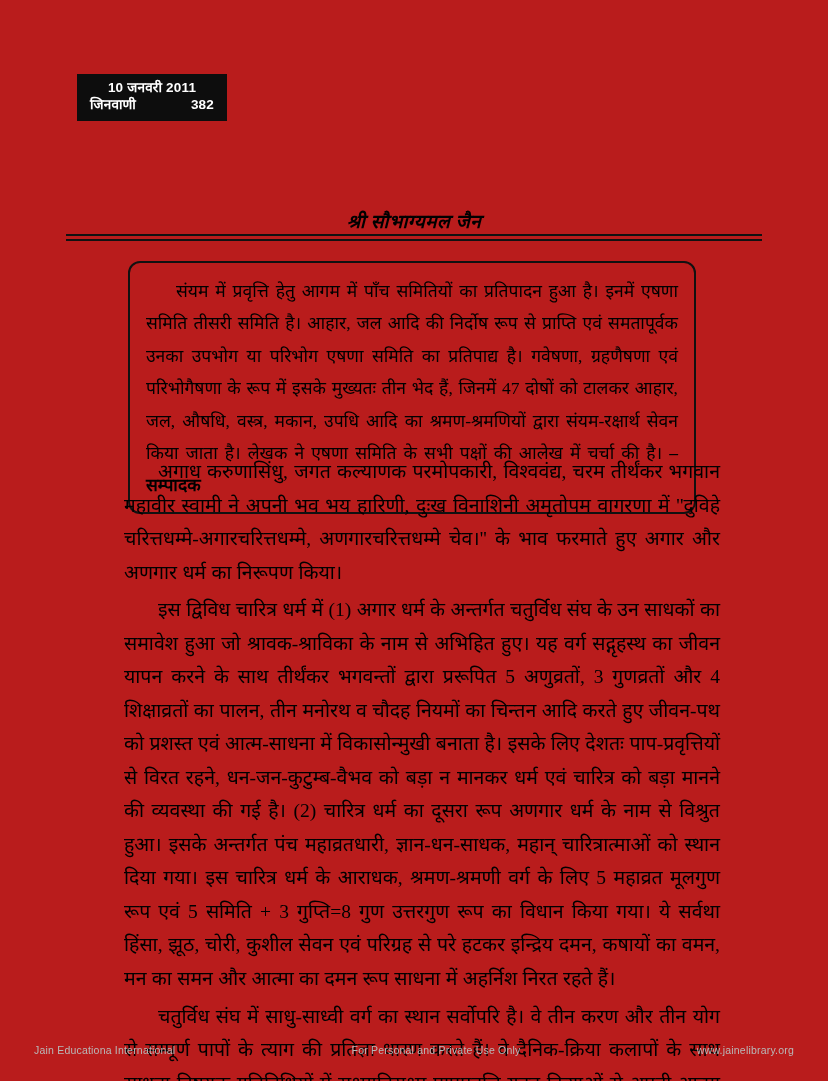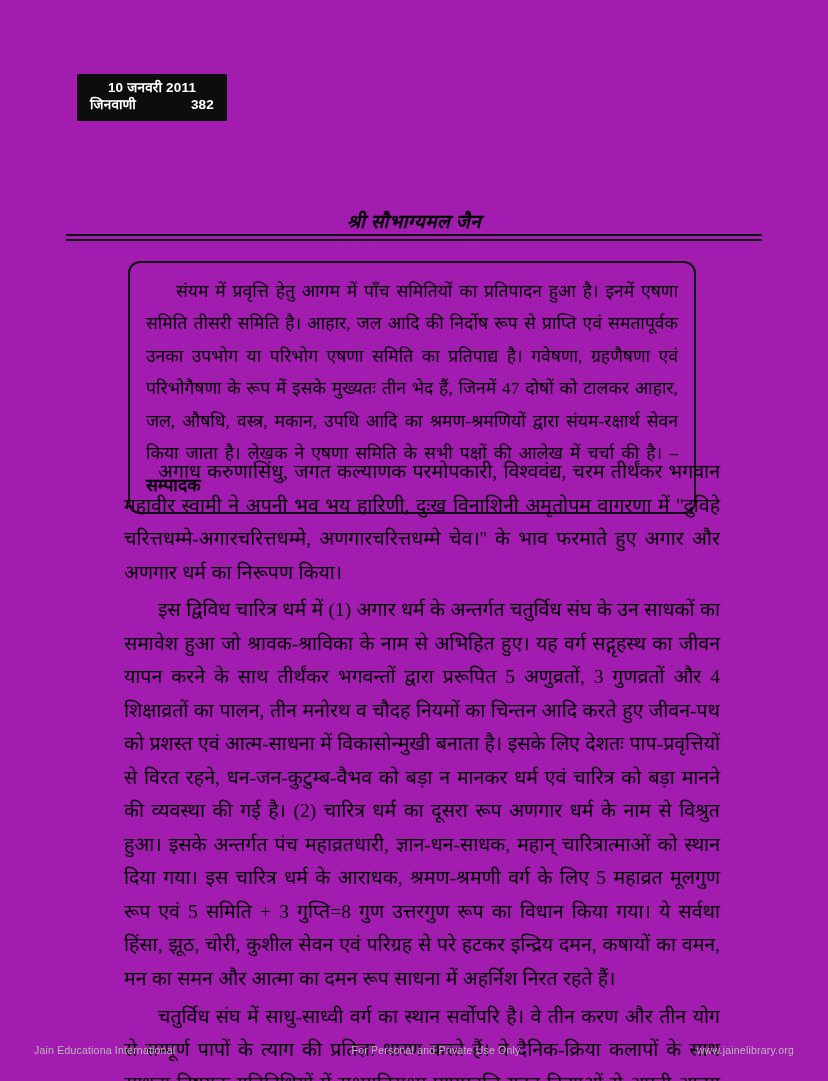--- a/index.html
+++ b/index.html
@@ -12,21 +12,21 @@
     height: 1081px;
     position: relative;
     overflow: hidden;
     font-family: "Liberation Serif", "DejaVu Serif", serif;
     color: #000000;
   }
 
   .page {
     position: absolute;
     inset: 0;
-    background: #a21caf;
+    background: #b91c1c;
     text-decoration: underline;
   }
 
   
   .header-box {
     position: absolute;
     left: 78px;
     top: 75px;
     width: 132px;
     background: #0d0d0d;

